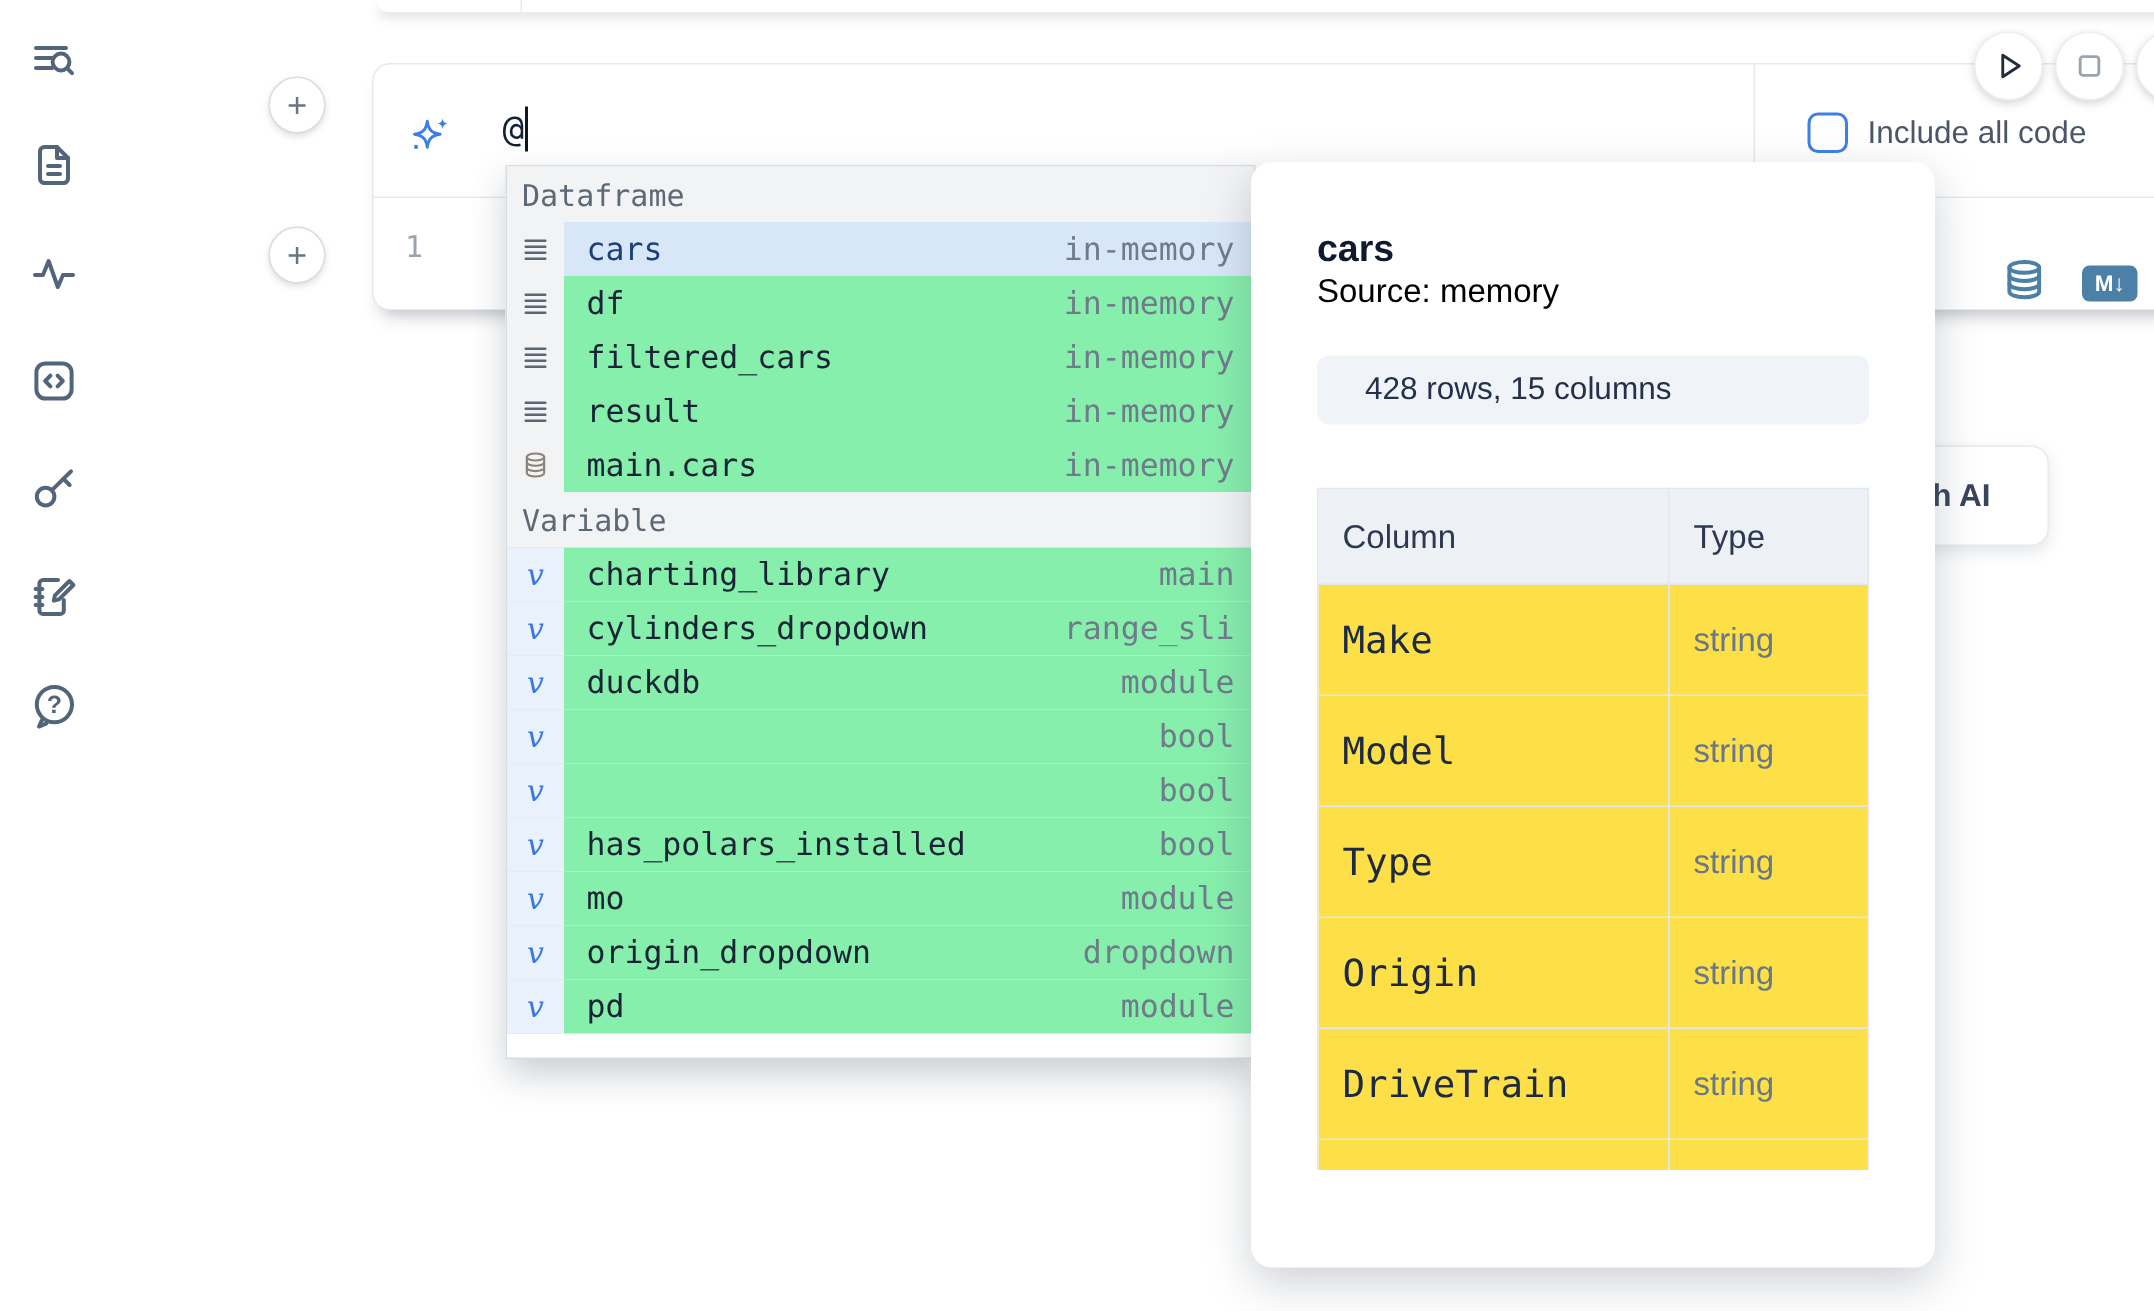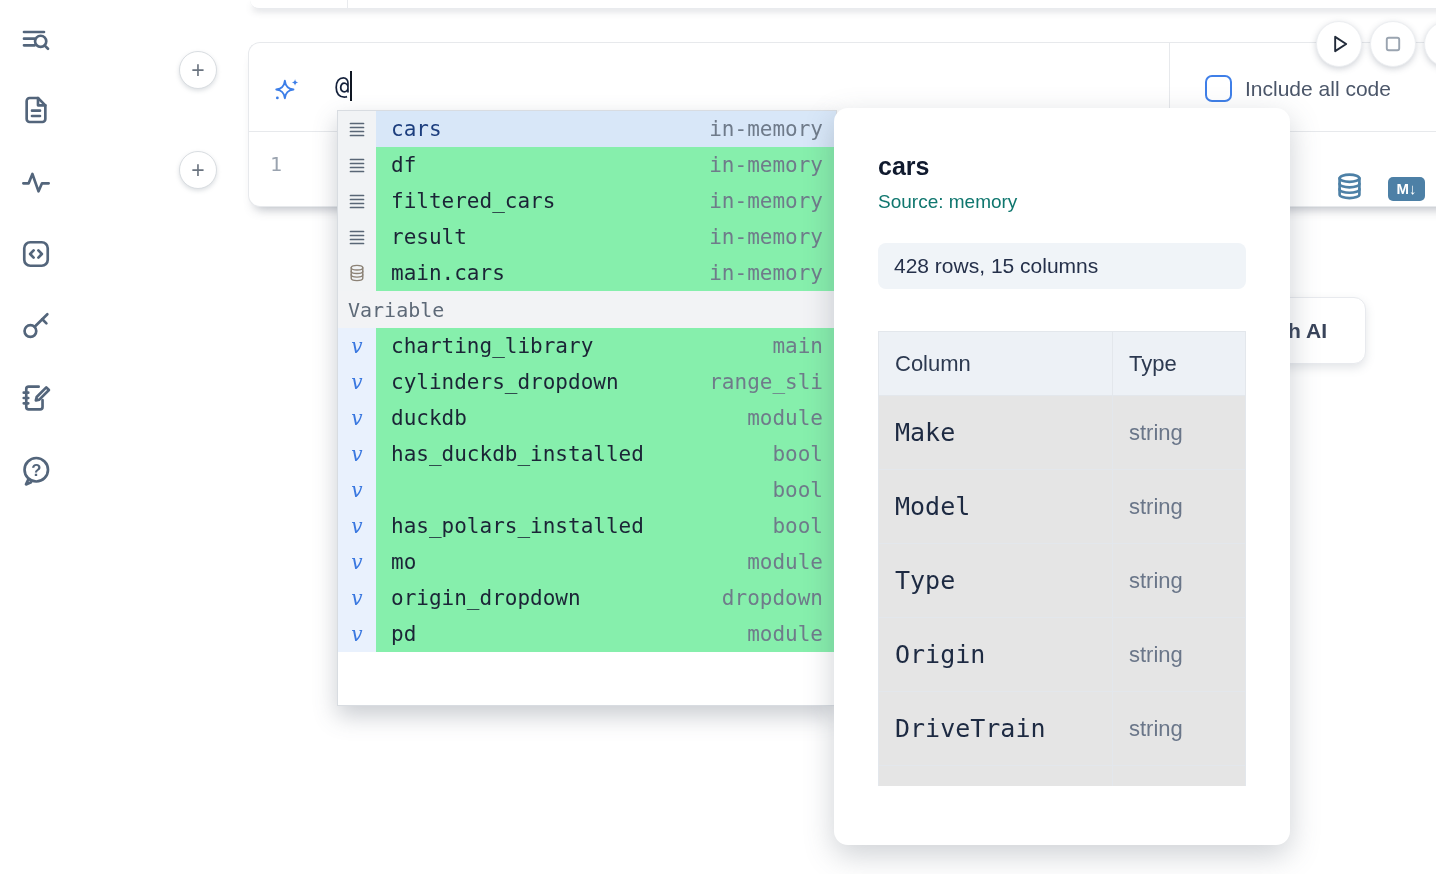--- a/index.html
+++ b/index.html
@@ -66,28 +66,28 @@
   .ac-gutter .v-glyph { font-family:"DejaVu Serif", serif; font-style:italic; color:#3a78e0; font-size:20px; }
   .ac-name { margin-left:15px; font-size:21px; color:#1b2436; white-space:nowrap; }
   .ac-row.selected .ac-name { color:#1c3e7e; }
   .ac-type { margin-left:auto; padding-right:13px; font-size:21px; color:#6f7b8a; white-space:nowrap; overflow:hidden; }
 
   
   .panel { position:absolute; left:834px; top:108px; width:456px; height:737px; background:#fff;
            border-radius:14px; box-shadow:0 10px 30px rgba(80,90,105,.28); z-index:30;
            padding:0 44px; }
   .panel-title { margin-top:44px; font-size:25px; font-weight:bold; color:#101a2e; }
-  .panel-source { margin-top:10px; font-size:19px; color:#0f766e; }
+  .panel-source { margin-top:0; font-size:22px; color:#000000; }
   .shape-pill { margin-top:30px; width:368px; height:46px; background:#f0f4f8; border-radius:8px;
-                display:flex; align-items:center; padding-left:16px; font-size:21px; color:#25304a; }
+                display:flex; align-items:center; padding-left:32px; font-size:21px; color:#25304a; }
   .schema-wrap { margin-top:42px; width:368px; height:455px; overflow:hidden; }
   table.schema { width:368px; border-collapse:collapse; table-layout:fixed; }
   table.schema th, table.schema td { border:1px solid #e3e7ec; vertical-align:middle; padding-left:16px; text-align:left; }
   table.schema th { height:64px; background:#edf1f6; font-size:22px; font-weight:normal; color:#2c3950; }
-  table.schema td { height:74px; background:#e5e5e5; }
+  table.schema td { height:74px; background:#fde047; }
   td.col-name { font-family:"DejaVu Sans Mono", monospace; font-size:25px; color:#1d2a42; }
   td.col-type { font-size:22px; color:#6a7689; }
   th.c1, td.c1 { width:234px; }
 </style>
 </head>
 <body>
 
 <div class="side-icon" style="top:24px">
   <svg viewBox="0 0 24 24" fill="none" stroke="currentColor" stroke-width="2" stroke-linecap="round" stroke-linejoin="round">
     <path d="M3 6h15M3 11h8M3 16h8"></path>
@@ -182,20 +182,21 @@
     <rect x="16.5" y="16.5" width="13" height="13" rx="2"></rect>
     </svg>
 </div>
 <div class="run-btn" style="left:1424px"></div>
 
 <div class="gen-ai">
   <span>Generate with AI</span>
 </div>
 
 <div class="autocomplete">
+    <div class="ac-header">Dataframe</div>
     <div class="ac-row selected">
       <span class="ac-gutter dataframe">
         <svg width="18" height="18" viewBox="0 0 18 18" stroke="#596676" stroke-width="1.7" stroke-linecap="round">
           <path d="M2.5 3.5h13M2.5 7.5h13M2.5 11.5h13M2.5 15.5h13"></path>
         </svg>
       </span>
       <span class="ac-name">cars</span>
       <span class="ac-type">in-memory</span>
     </div>
     <div class="ac-row">
@@ -255,21 +256,20 @@
       <span class="ac-gutter variable">
         <span class="v-glyph">v</span>
       </span>
       <span class="ac-name">duckdb</span>
       <span class="ac-type">module</span>
     </div>
     <div class="ac-row">
       <span class="ac-gutter variable">
         <span class="v-glyph">v</span>
       </span>
-      <span class="ac-name">has_duckdb_installed</span>
       <span class="ac-type">bool</span>
     </div>
     <div class="ac-row">
       <span class="ac-gutter variable">
         <span class="v-glyph">v</span>
       </span>
       <span class="ac-type">bool</span>
     </div>
     <div class="ac-row">
       <span class="ac-gutter variable">

